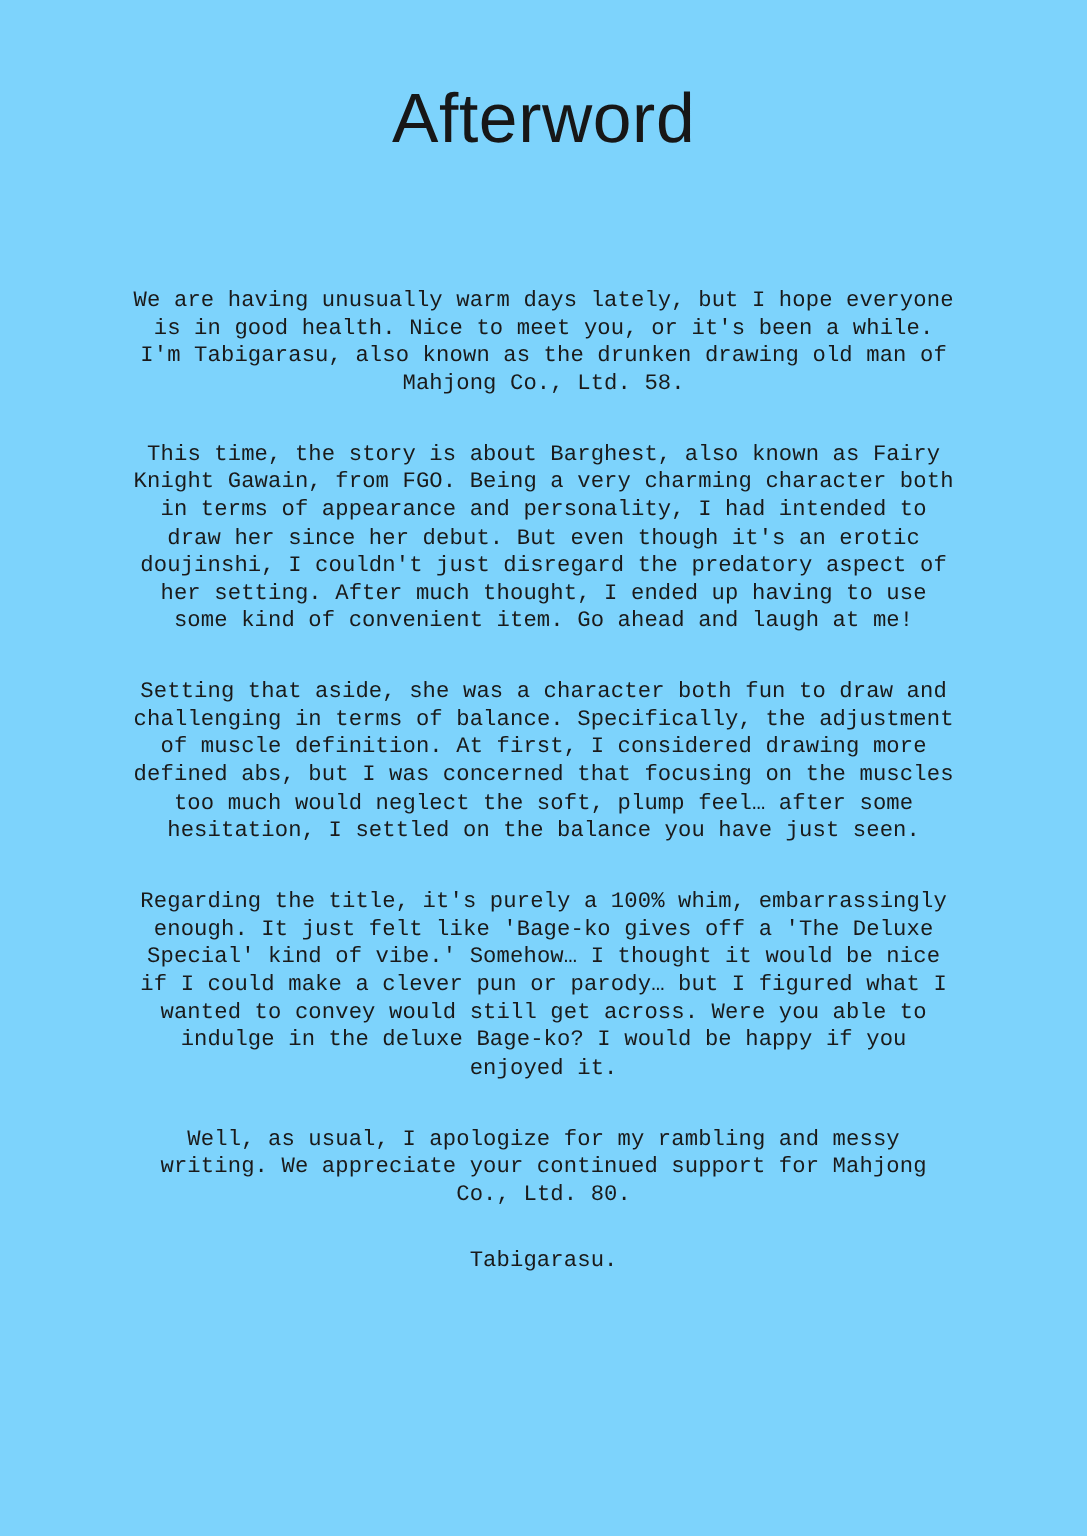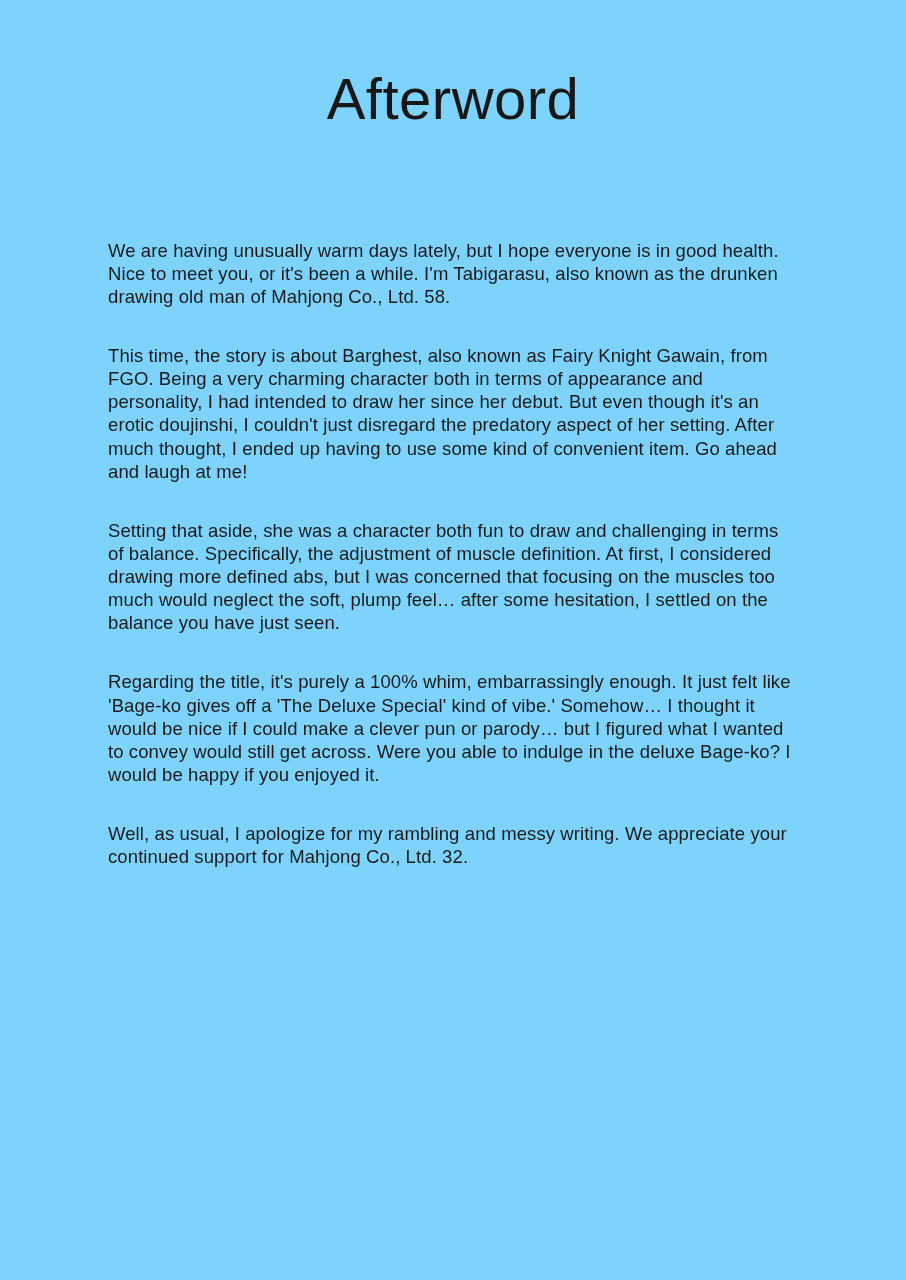--- a/index.html
+++ b/index.html
@@ -31,26 +31,27 @@
     margin: 0;
     padding-top: 66px;
     line-height: 1.15;
   }
   .body-block {
     width: 690px;
     margin: 0 auto;
     padding-top: 96px;
   }
   .para {
-    text-align: left;
+    text-align: center;
     font-size: 18.5px;
     line-height: 1.25;
     color: #1a1a1a;
     margin: 0 0 36px 0;
     letter-spacing: 0.1px;
+    font-family: Liberation Mono, monospace;
   }
   .para.spaced-top {
     margin-top: 10px;
   }
   .para.closing {
     margin-top: 28px;
     margin-bottom: 32px;
   }
   .para.farewell {
     margin-top: 30px;
@@ -66,16 +67,17 @@
 
 <div class="page">
 
   <h1 class="title">Afterword</h1>
 
   <div class="body-block">
     <p class="para spaced-top">We are having unusually warm days lately, but I hope everyone is in good health. Nice to meet you, or it's been a while. I'm Tabigarasu, also known as the drunken drawing old man of Mahjong Co., Ltd. 58.</p>
     <p class="para">This time, the story is about Barghest, also known as Fairy Knight Gawain, from FGO.  Being a very charming character both in terms of appearance and personality, I had intended to draw her since her debut. But even though it's an erotic doujinshi, I couldn't just disregard the predatory aspect of her setting. After much thought, I ended up having to use some kind of convenient item. Go ahead and laugh at me!</p>
     <p class="para">Setting that aside, she was a character both fun to draw and challenging in terms of balance. Specifically, the adjustment of muscle definition. At first, I considered drawing more defined abs, but I was concerned that focusing on the muscles too much would neglect the soft, plump feel… after some hesitation, I settled on the balance you have just seen.</p>
     <p class="para">Regarding the title, it's purely a 100% whim, embarrassingly enough. It just felt like 'Bage-ko gives off a 'The Deluxe Special' kind of vibe.' Somehow… I thought it would be nice if I could make a clever pun or parody… but I figured what I wanted to convey would still get across. Were you able to indulge in the deluxe Bage-ko? I would be happy if you enjoyed it.</p>
-    <p class="para closing">Well, as usual, I apologize for my rambling and messy writing. We appreciate your continued support for Mahjong Co., Ltd. 32.</p>
+    <p class="para closing">Well, as usual, I apologize for my rambling and messy writing. We appreciate your continued support for Mahjong Co., Ltd. 80.</p>
+    <p class="para signature">Tabigarasu.</p>
   </div>
 
 </div>
 
 </body></html>

